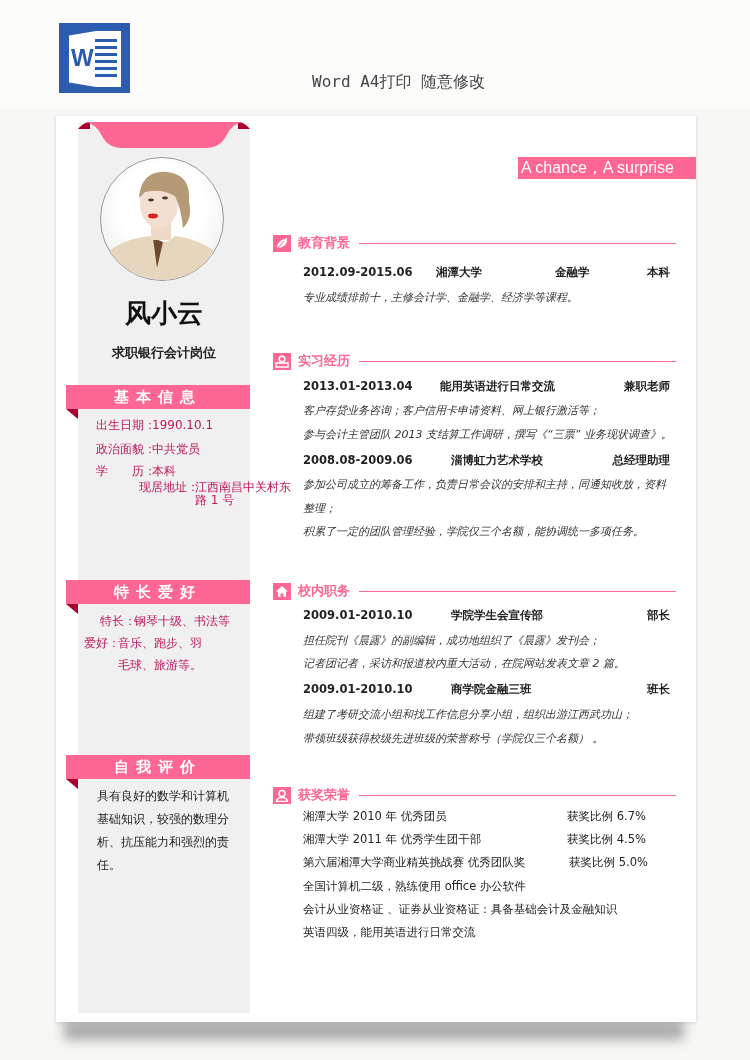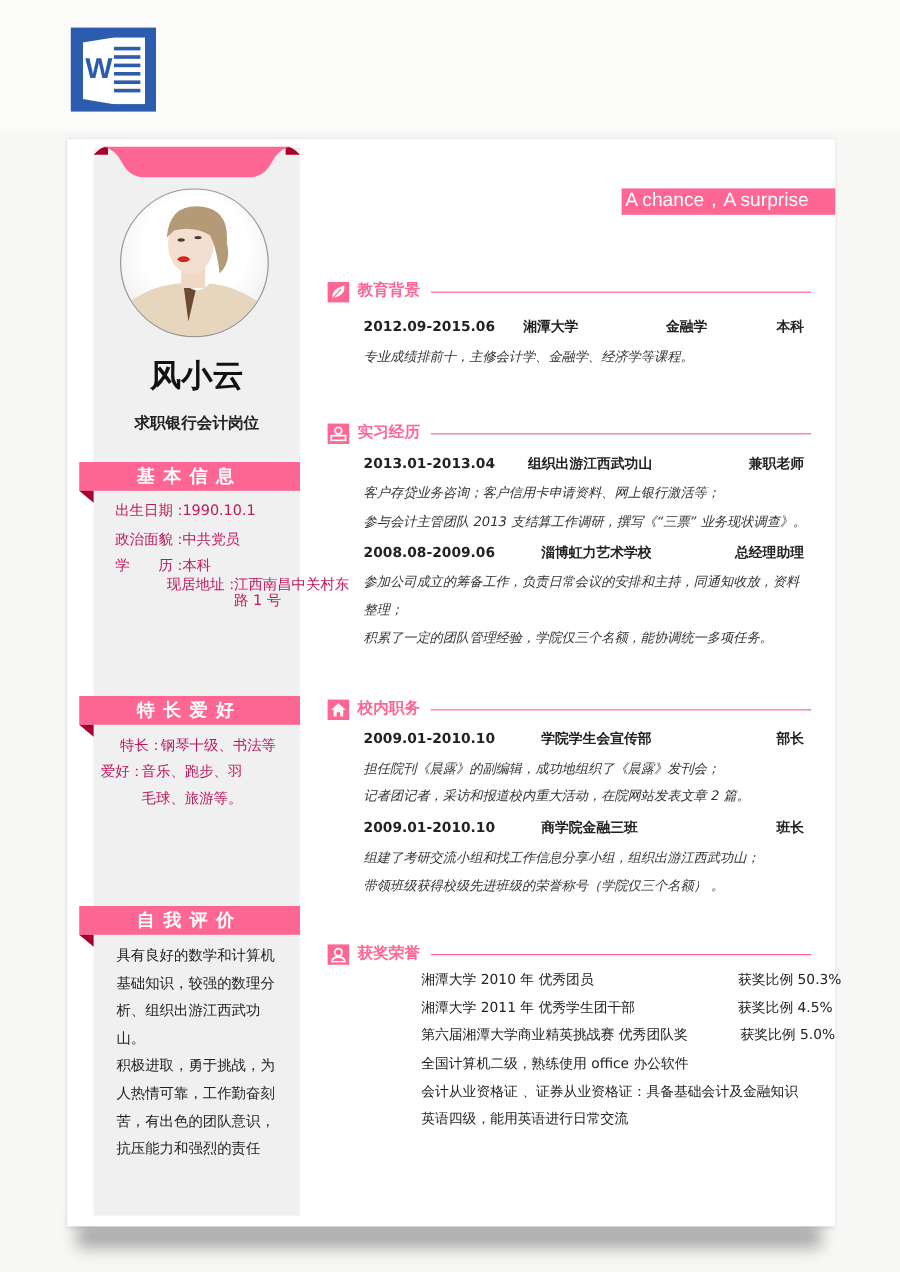--- a/index.html
+++ b/index.html
@@ -78,39 +78,40 @@
   .sec-head { position: absolute; left: 273px; height: 18px; width: 403px; }
   .sec-head .ico { position: absolute; left: 0; top: 1px; width: 18px; height: 17px; background: #fe6693; }
   .sec-head .ico svg { position: absolute; left: 2px; top: 2px; }
   .sec-head .ttl { position: absolute; left: 25px; top: 0; font-size: 13px; color: #fe6693; font-weight: bold; line-height: 18px; }
   .sec-head .line { position: absolute; left: 86px; right: 0; top: 9px; height: 1px; background: #fe6693; }
 
   .row { position: absolute; left: 303px; width: 367px; height: 20px; font-size: 11.5px; font-weight: bold; color: #222; line-height: 20px; }
   .row span { position: absolute; top: 0; white-space: nowrap; }
   .row .r { right: 0; }
   .txt { position: absolute; left: 303px; width: 370px; font-size: 11px; color: #333; line-height: 24px; font-style: italic; }
-  .aw { position: absolute; left: 303px; font-size: 11.5px; color: #222; line-height: 20px; white-space: nowrap; margin-left: 48px; }
+  .aw { position: absolute; left: 303px; font-size: 11.5px; color: #222; line-height: 20px; white-space: nowrap; }
   .aw .ratio { position: absolute; left: 264px; top: 0; }
 </style>
 </head>
 <body>
 
 <div class="hdr">
   <div class="word-icon">
     <div class="page"></div>
     <div class="lines">
         <i></i>
         <i></i>
         <i></i>
         <i></i>
         <i></i>
         <i></i>
       </div>
     <div class="w">W</div>
   </div>
+  <div class="doc-sub">Word A4打印 随意修改</div>
 </div>
 
 <div class="shadow"></div>
 <div class="paper"></div>
 
 <div class="left-col"></div>
 <svg class="ribbon-top" viewBox="0 0 172 26">
   <path d="M0 7 Q6 0 12 0 L12 7 Z" fill="#a8002e"></path>
   <path d="M172 7 Q166 0 160 0 L160 7 Z" fill="#a8002e"></path>
   <path d="M8 0 L164 0 Q154 2 148 14 Q142 26 128 26 L44 26 Q30 26 24 14 Q18 2 8 0 Z" fill="#fe6693"></path>
@@ -154,22 +155,21 @@
   <span class="k" style="width:34px">特长：</span><span class="v">钢琴十级、书法等</span>
 </div>
 <div class="kv" style="left:84px; top:632px;">
   <span class="k" style="width:34px">爱好：</span><span class="v" style="width:92px">音乐、跑步、羽毛球、旅游等。</span>
 </div>
 
 <div class="side-band" style="top:755px">
   <span>自我评价</span><span class="fold"></span>
 </div>
 <div class="para" style="left:97px; top:785px; width:142px;">
-  <div>具有良好的数学和计算机基础知识，较强的数理分析、组织出游江西武功山。</div>
-  <div>积极进取，勇于挑战，为人热情可靠，工作勤奋刻苦，有出色的团队意识，抗压能力和强烈的责任</div>
+  <div>具有良好的数学和计算机基础知识，较强的数理分析、抗压能力和强烈的责任。</div>
 </div>
 
 <div class="slogan">A chance，A surprise</div>
 
 <div class="sec-head" style="top:234px">
   <span class="ico">
     <svg width="14" height="13" viewBox="0 0 14 13">
         <path d="M2 12 Q1 4 12 1 Q13 9 4 11 Z" fill="#fff"></path>
         <path d="M2 12 L9 4" stroke="#fe6693" stroke-width="1"></path>
       </svg>
@@ -190,21 +190,21 @@
     <svg width="14" height="13" viewBox="0 0 14 13">
         <circle cx="7" cy="4" r="2.8" fill="none" stroke="#fff" stroke-width="1.5"></circle>
         <path d="M1 12 L1 8 L13 8 L13 12 Z" fill="none" stroke="#fff" stroke-width="1.5"></path>
       </svg>
   </span>
   <span class="ttl">实习经历</span>
   <span class="line"></span>
 </div>
 <div class="row" style="top:376px">
   <span style="left:0">2013.01-2013.04</span>
-  <span style="left:137px">组织出游江西武功山</span>
+  <span style="left:137px">能用英语进行日常交流</span>
   <span class="r">兼职老师</span>
 </div>
 <div class="txt" style="top:399px">客户存贷业务咨询；客户信用卡申请资料、网上银行激活等；</div>
 <div class="txt" style="top:423px; width:375px; white-space:nowrap">参与会计主管团队 2013 支结算工作调研，撰写《“三票” 业务现状调查》。</div>
 <div class="row" style="top:450px">
   <span style="left:0">2008.08-2009.06</span>
   <span style="left:148px">淄博虹力艺术学校</span>
   <span class="r">总经理助理</span>
 </div>
 <div class="txt" style="top:473px">参加公司成立的筹备工作，负责日常会议的安排和主持，同通知收放，资料整理；</div>
@@ -237,18 +237,18 @@
 <div class="sec-head" style="top:786px">
   <span class="ico">
     <svg width="14" height="13" viewBox="0 0 14 13">
         <circle cx="7" cy="4.5" r="3" fill="none" stroke="#fff" stroke-width="1.5"></circle>
         <path d="M1.5 12.5 Q2 8.5 7 8.5 Q12 8.5 12.5 12.5 Z" fill="none" stroke="#fff" stroke-width="1.5"></path>
       </svg>
   </span>
   <span class="ttl">获奖荣誉</span>
   <span class="line"></span>
 </div>
-<div class="aw" style="top:806px"><span>湘潭大学 2010 年  优秀团员</span><span class="ratio">获奖比例  50.3%</span></div>
+<div class="aw" style="top:806px"><span>湘潭大学 2010 年  优秀团员</span><span class="ratio">获奖比例  6.7%</span></div>
 <div class="aw" style="top:829px"><span>湘潭大学 2011 年    优秀学生团干部</span><span class="ratio">获奖比例  4.5%</span></div>
 <div class="aw" style="top:852px"><span>第六届湘潭大学商业精英挑战赛  优秀团队奖</span><span class="ratio" style="left:266px">获奖比例  5.0%</span></div>
 <div class="aw" style="top:876px">全国计算机二级，熟练使用 office 办公软件</div>
 <div class="aw" style="top:899px">会计从业资格证 、证券从业资格证：具备基础会计及金融知识</div>
 <div class="aw" style="top:922px">英语四级，能用英语进行日常交流</div>
 
 </body></html>

